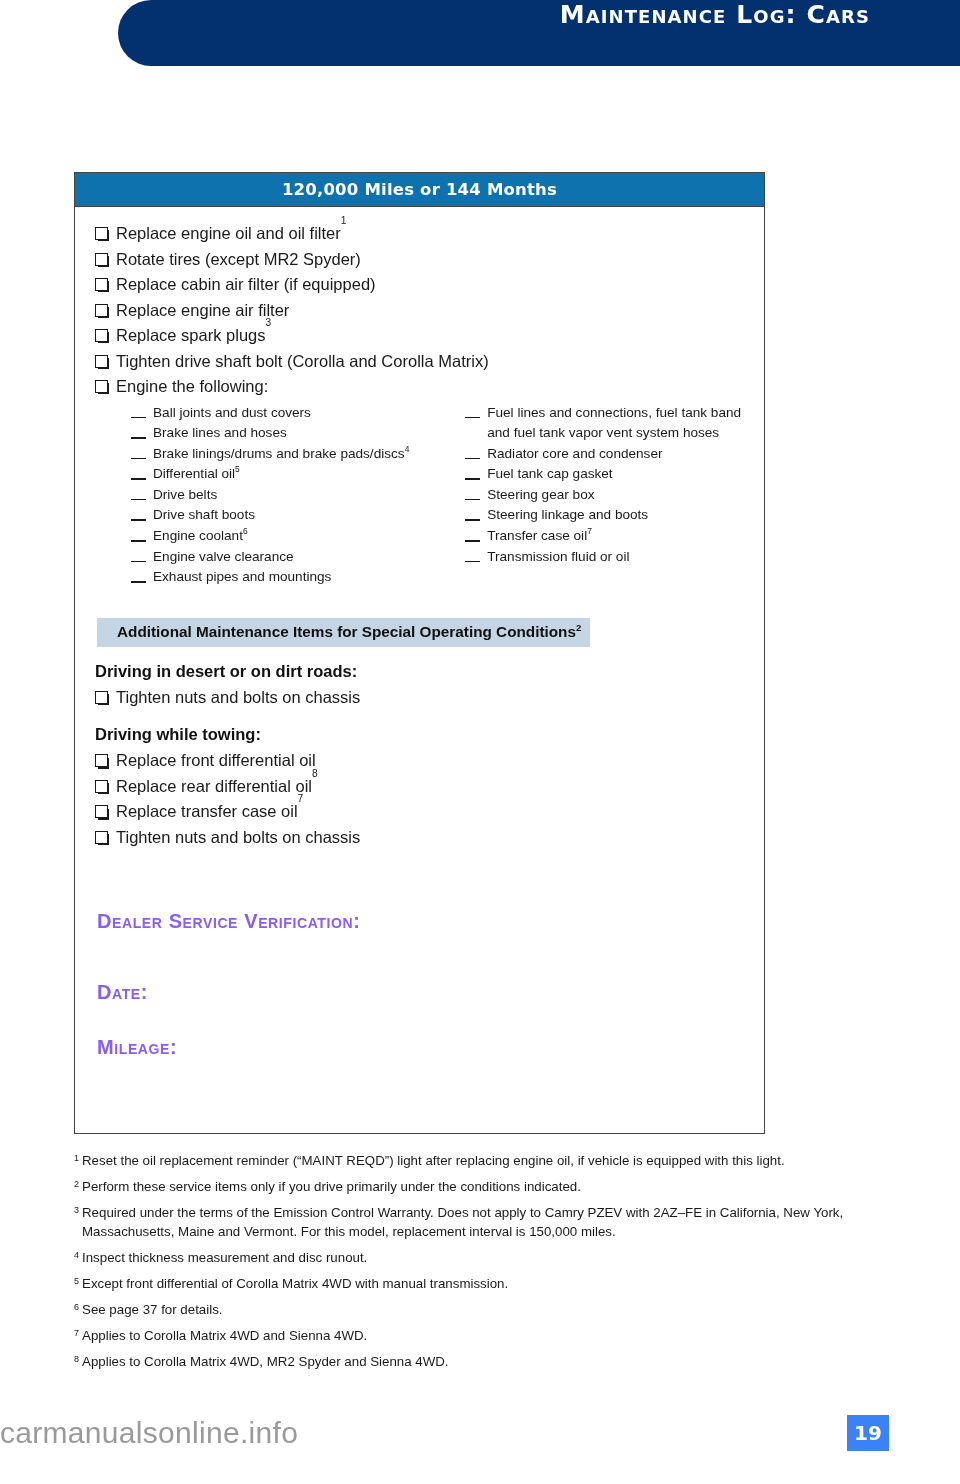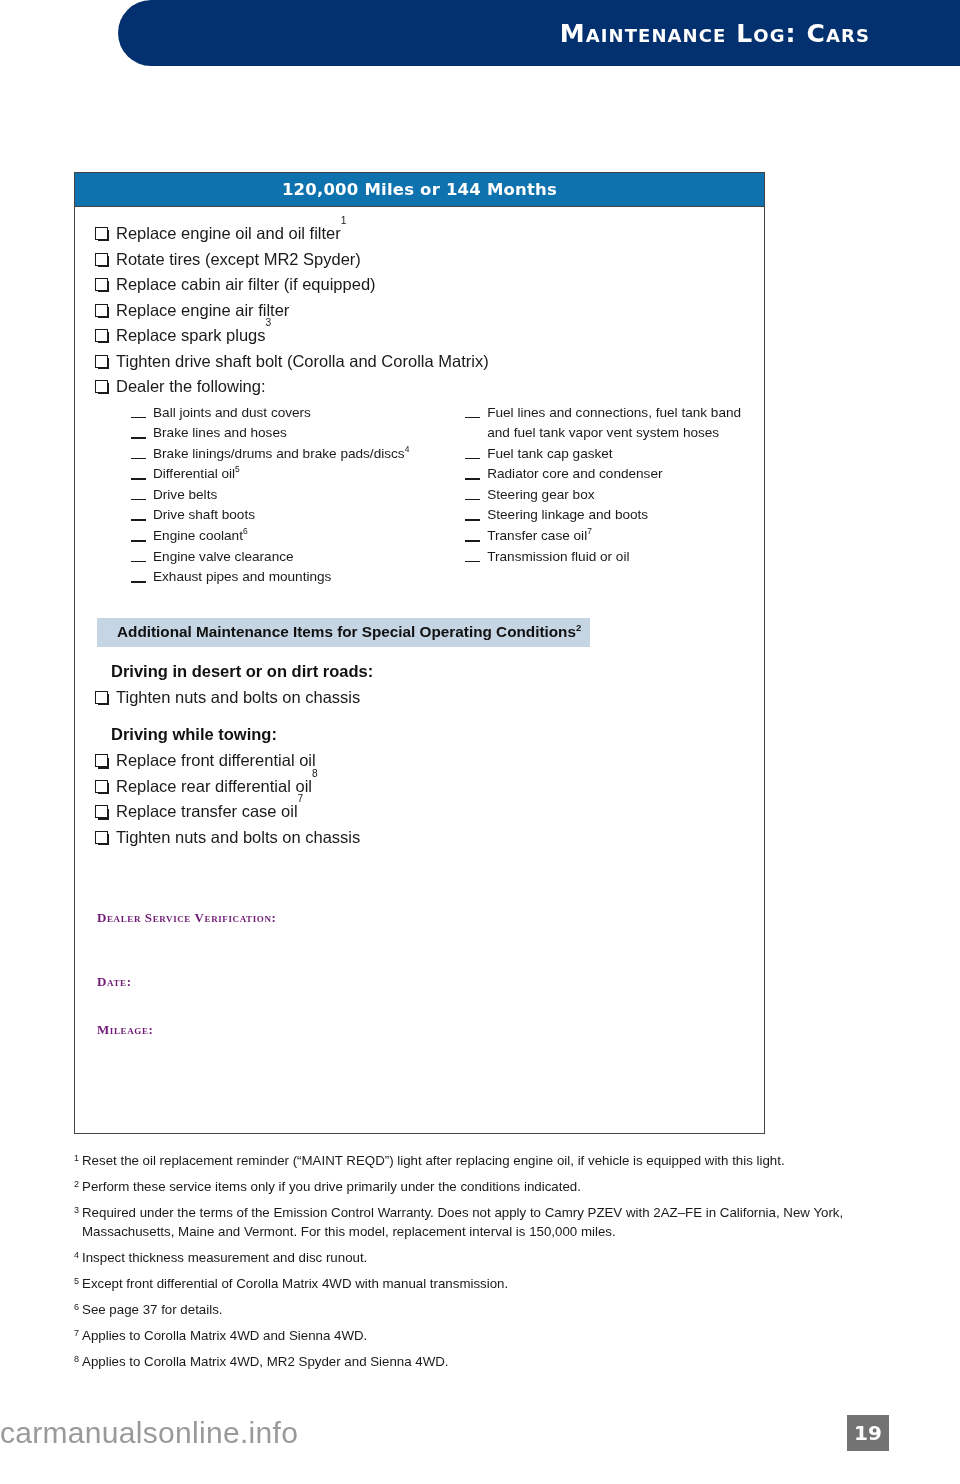--- a/index.html
+++ b/index.html
@@ -21,21 +21,20 @@
     position: absolute;
     left: 118px;
     top: 0px;
     width: 842px;
     height: 66px;
     background: #03306e;
     border-top-left-radius: 34px;
     border-bottom-left-radius: 34px;
     box-sizing: border-box;
     display: flex;
-    align-items: center;
     justify-content: flex-end;
   }
   .header-title {
     color: #ffffff;
     font-family: "DejaVu Sans", sans-serif;
     font-size: 25px;
     font-weight: bold;
     font-variant: small-caps;
     letter-spacing: 1.1px;
     padding-right: 90px;
@@ -167,35 +166,34 @@
     font-weight: bold;
     color: #111111;
     white-space: nowrap;
   }
   .subhead {
     font-size: 16.5px;
     font-weight: bold;
     color: #111111;
     margin-top: 15px;
     margin-bottom: 4px;
-    margin-left: 16px;
   }
 
   
   .verify-block {
     margin-top: 60px;
     padding-left: 2px;
   }
   .verify-line {
-    font-family: Liberation Serif, serif;
-    font-size: 13px;
+    font-family: Liberation Sans, sans-serif;
+    font-size: 20px;
     font-weight: bold;
     font-variant: small-caps;
     letter-spacing: 0.6px;
-    color: #701a75;
+    color: #8b5cf6;
   }
   .verify-gap-1 { height: 48px; }
   .verify-gap-2 { height: 32px; }
 
   
   .footnotes {
     position: absolute;
     left: 74px;
     top: 1152px;
     width: 810px;
@@ -217,21 +215,21 @@
   }
   .fn-text { display: block; }
 
   
   .page-badge {
     position: absolute;
     left: 847px;
     top: 1415px;
     width: 42px;
     height: 36px;
-    background: #737373;
+    background: #3b82f6;
     color: #ffffff;
     display: flex;
     align-items: center;
     justify-content: center;
     font-family: "DejaVu Sans", sans-serif;
     font-size: 20px;
     font-weight: bold;
   }
   .watermark {
     position: absolute;
@@ -285,21 +283,21 @@
         <span>Replace spark plugs</span>
           <sup>3</sup>
       </li>
       <li>
         <span class="cbox"></span>
         <span>Tighten drive shaft bolt (Corolla and Corolla Matrix)</span>
           <sup></sup>
       </li>
       <li>
         <span class="cbox"></span>
-        <span>Dealer the following:</span>
+        <span>Engine the following:</span>
           <sup></sup>
       </li>
     </ul>
 
     <div class="inspect-wrap">
 
       <div class="inspect-col left">
         <ul class="inspect">
           <li>
             <span class="blank"></span>
@@ -341,25 +339,25 @@
       </div>
 
       <div class="inspect-col right">
         <ul class="inspect">
           <li>
             <span class="blank"></span>
             <span class="itxt"><span>Fuel lines and connections, fuel tank band and fuel tank vapor vent system hoses</span><sup></sup></span>
           </li>
           <li>
             <span class="blank"></span>
+            <span class="itxt"><span>Radiator core and condenser</span><sup></sup></span>
+          </li>
+          <li>
+            <span class="blank"></span>
             <span class="itxt"><span>Fuel tank cap gasket</span><sup></sup></span>
-          </li>
-          <li>
-            <span class="blank"></span>
-            <span class="itxt"><span>Radiator core and condenser</span><sup></sup></span>
           </li>
           <li>
             <span class="blank"></span>
             <span class="itxt"><span>Steering gear box</span><sup></sup></span>
           </li>
           <li>
             <span class="blank"></span>
             <span class="itxt"><span>Steering linkage and boots</span><sup></sup></span>
           </li>
           <li>

